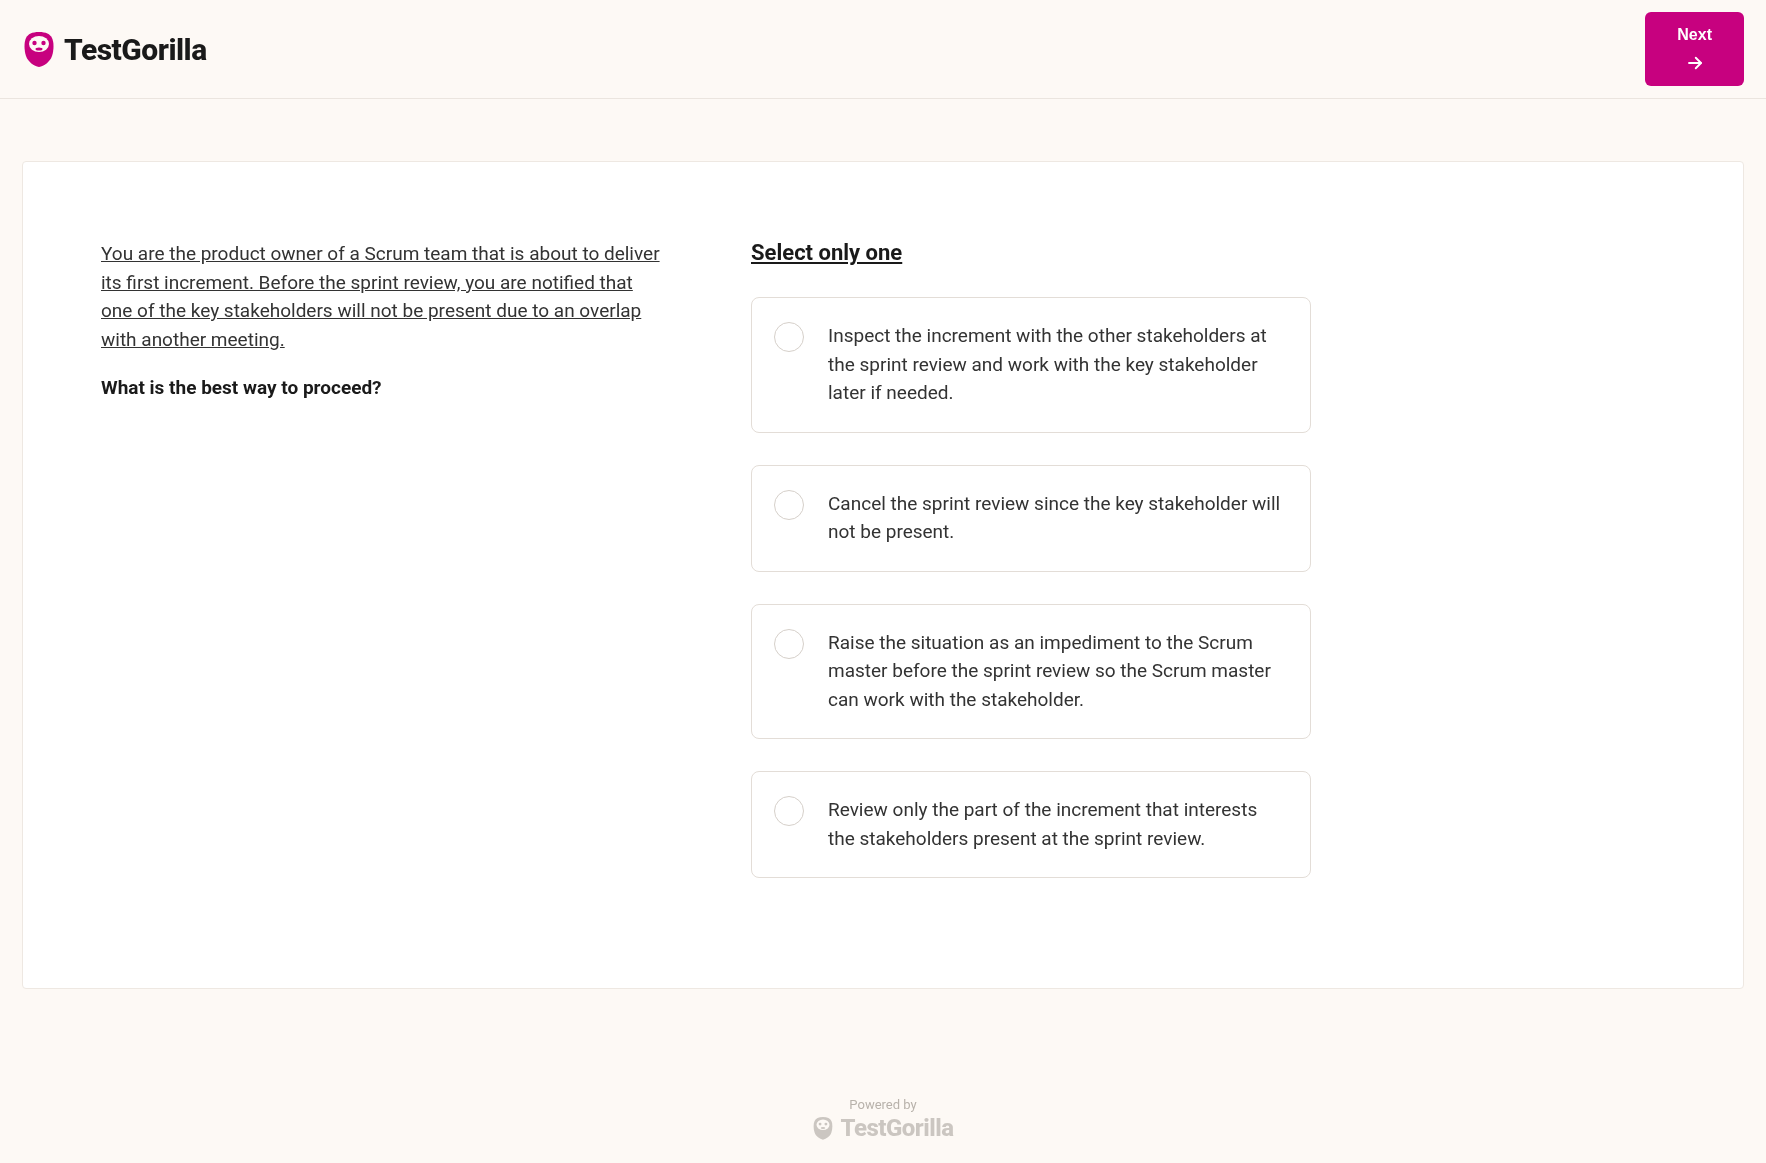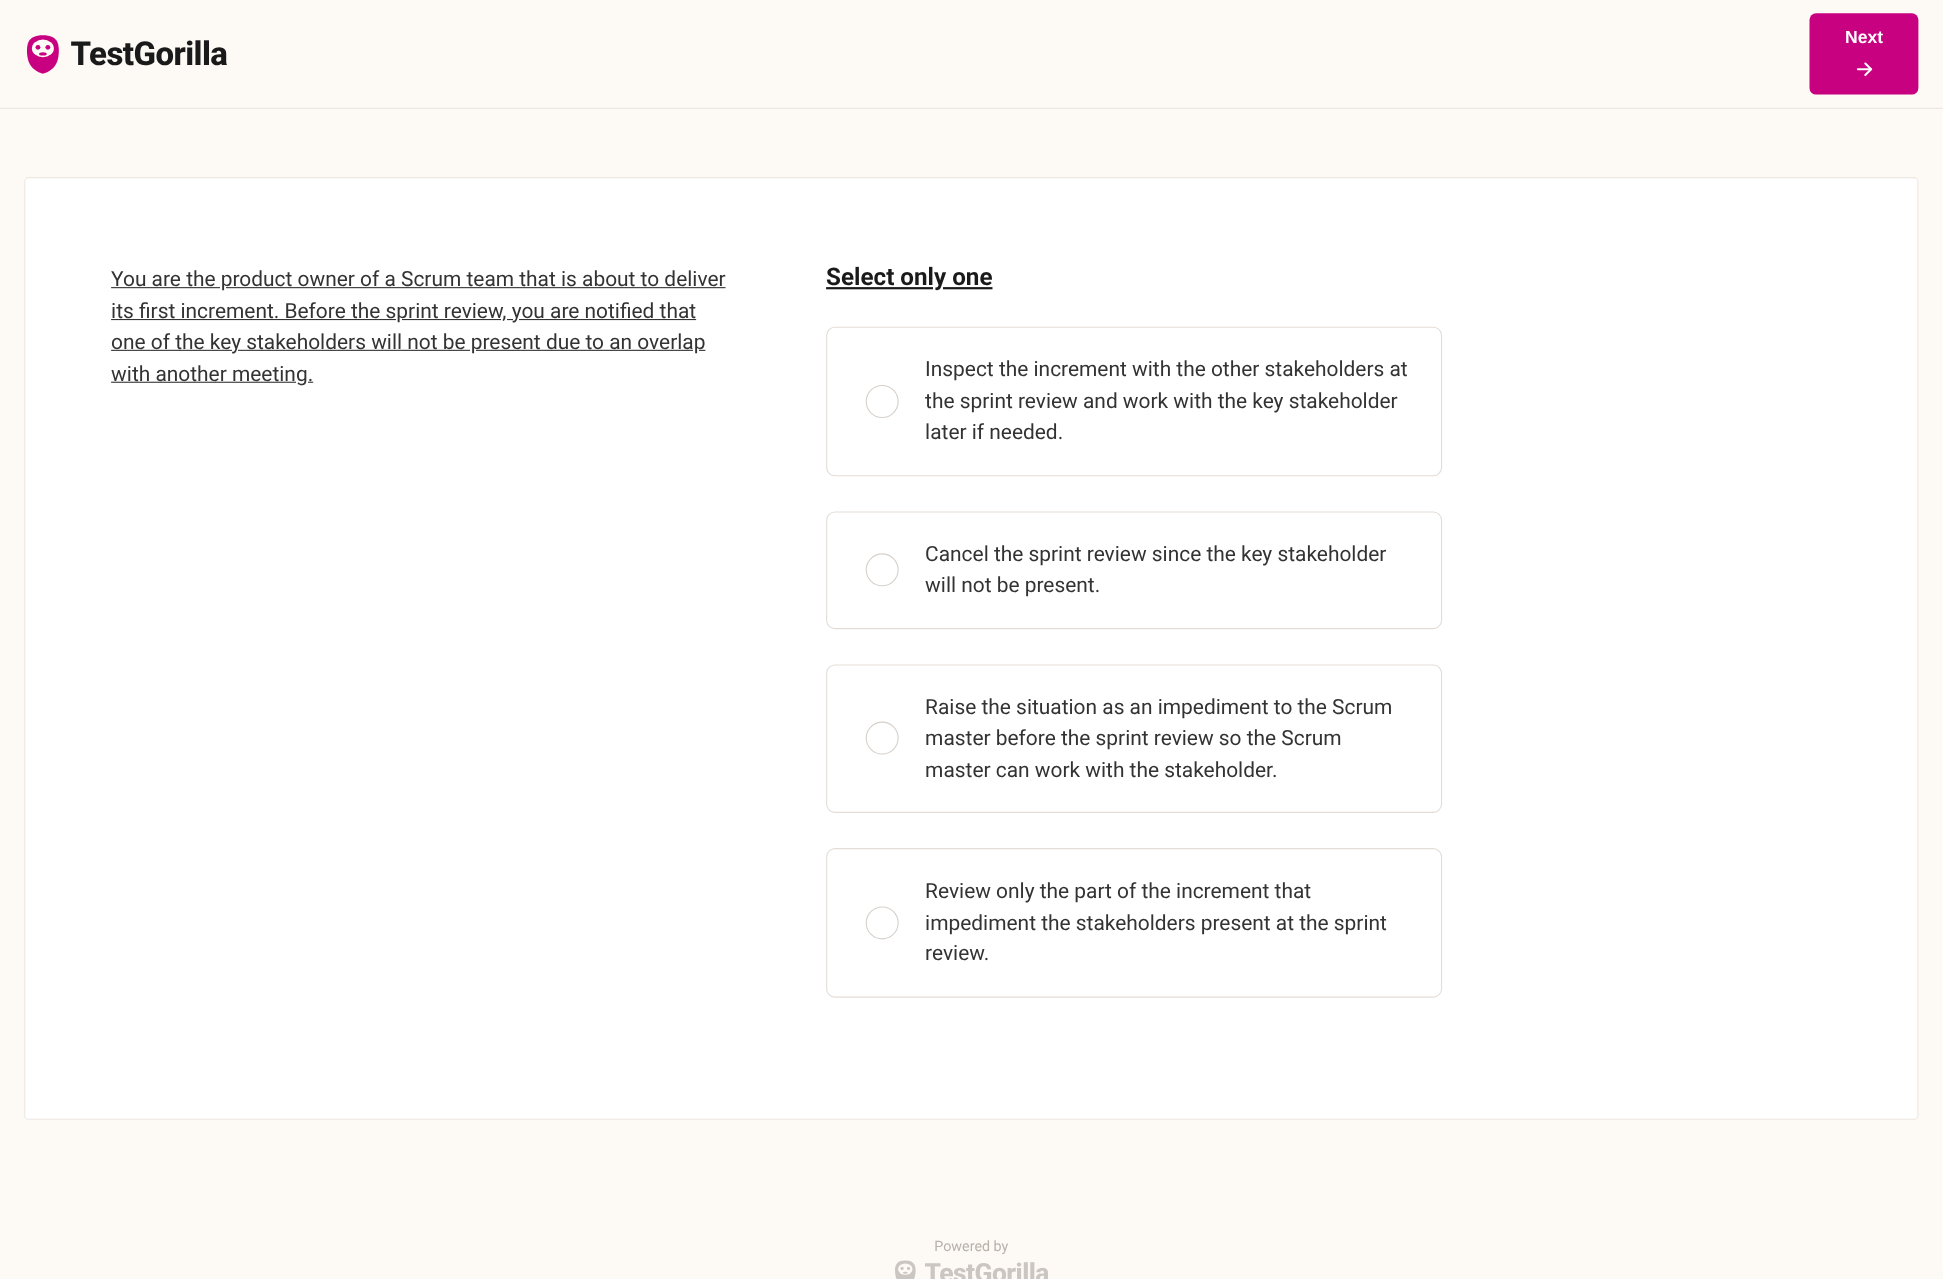--- a/index.html
+++ b/index.html
@@ -82,25 +82,24 @@
     }
     .answers-heading {
       font-size: 22px;
       font-weight: 700;
       color: #1a1a1a;
       margin-bottom: 32px;
       text-decoration: underline;
     }
     .answer-option {
       display: flex;
-      align-items: center;
       gap: 24px;
       border: 1px solid #e3ddd7;
       border-radius: 8px;
-      padding: 24px 28px 24px 35px;
+      padding: 24px 28px 24px 22px;
       margin-bottom: 32px;
       cursor: pointer;
       background: #fff;
     }
     .radio-circle {
       width: 30px;
       height: 30px;
       border: 1px solid #d6d0ca;
       border-radius: 50%;
       flex-shrink: 0;
@@ -153,20 +152,21 @@
     <svg viewBox="0 0 24 24" fill="none" stroke="white" stroke-width="2.5" stroke-linecap="round" stroke-linejoin="round">
       <line x1="4" y1="12" x2="20" y2="12"></line>
       <polyline points="13 5 20 12 13 19"></polyline>
     </svg>
   </button>
 </div>
 
 <div class="main-card">
   <div class="question-col">
     <p class="question-text">You are the product owner of a Scrum team that is about to deliver its first increment. Before the sprint review, you are notified that one of the key stakeholders will not be present due to an overlap with another meeting.</p>
+    <p class="question-bold">What is the best way to proceed?</p>
   </div>
   <div class="answers-col">
     <h2 class="answers-heading">Select only one</h2>
 
     <div class="answer-option">
       <div class="radio-circle"></div>
       <div class="answer-text">Inspect the increment with the other stakeholders at the sprint review and work with the key stakeholder later if needed.</div>
     </div>
 
     <div class="answer-option">
@@ -174,21 +174,21 @@
       <div class="answer-text">Cancel the sprint review since the key stakeholder will not be present.</div>
     </div>
 
     <div class="answer-option">
       <div class="radio-circle"></div>
       <div class="answer-text">Raise the situation as an impediment to the Scrum master before the sprint review so the Scrum master can work with the stakeholder.</div>
     </div>
 
     <div class="answer-option">
       <div class="radio-circle"></div>
-      <div class="answer-text">Review only the part of the increment that impediment the stakeholders present at the sprint review.</div>
+      <div class="answer-text">Review only the part of the increment that interests the stakeholders present at the sprint review.</div>
     </div>
   </div>
 </div>
 
 <div class="footer">
   <div class="powered-by">Powered by</div>
   <div class="footer-logo">
     <svg width="22" height="26" viewBox="0 0 34 38">
       <path fill="#9b958e" d="M17 2 C10 2 6 4 4 8 C2 12 2 20 4 26 C6 32 12 36 17 37 C22 36 28 32 30 26 C32 20 32 12 30 8 C28 4 24 2 17 2 Z"></path>
       <ellipse fill="#fdf9f5" cx="17" cy="14" rx="10" ry="8"></ellipse>

